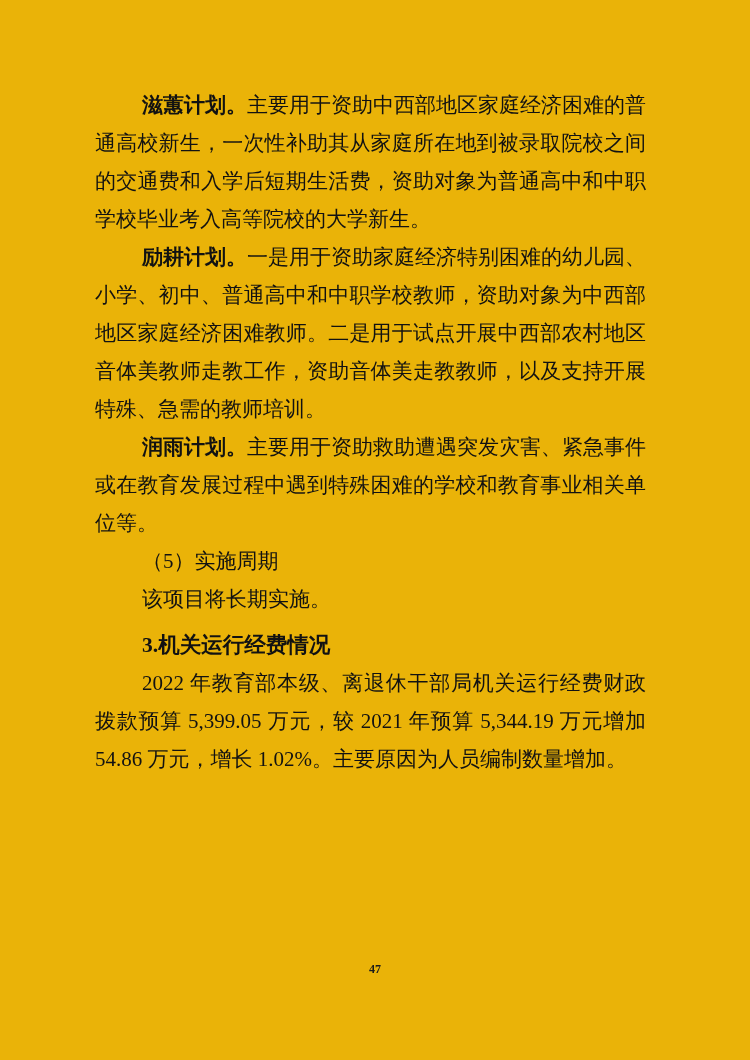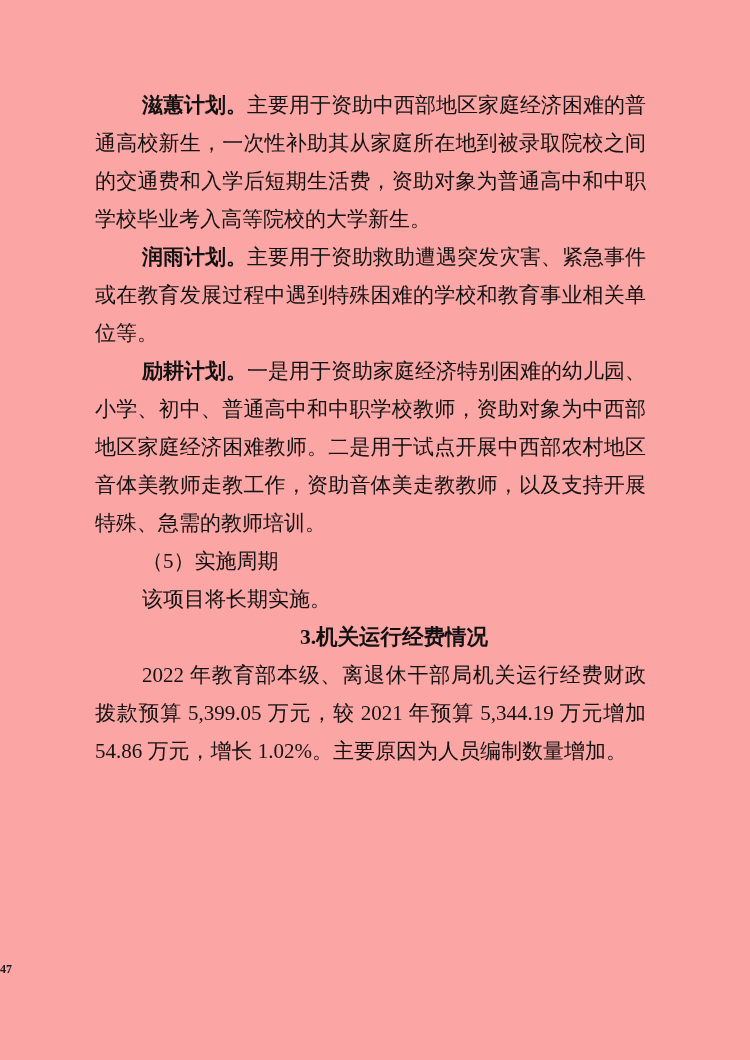--- a/index.html
+++ b/index.html
@@ -11,67 +11,68 @@
     width: 750px;
     height: 1060px;
     position: relative;
     font-family: "Liberation Serif", "DejaVu Serif", serif;
     color: #121212;
     overflow: hidden;
   }
   .page {
     position: absolute;
     inset: 0;
-    background: #fca5a5;
+    background: #eab308;
   }
   .content {
     position: absolute;
     left: 95px;
     top: 86px;
     width: 551px;
     font-size: 21px;
     line-height: 38px;
     text-align: justify;
     text-justify: inter-ideograph;
   }
   .content p {
     margin: 0;
     text-indent: 47px;
   }
   .content p.heading {
     font-weight: bold;
-    margin-top: 0;
+    margin-top: 8px;
     font-size: 21.5px;
-    text-align: center;
+    text-align: left;
   }
   .lead-bold {
     font-weight: bold;
   }
   .footer {
     position: absolute;
     top: 962px;
     left: 0;
     width: 100%;
+    text-align: center;
     font-size: 12px;
     font-weight: 700;
     color: #1a1a1a;
   }
 </style>
 </head>
 <body>
 
 <div class="page">
 
   <div class="content">
 
     <p><span class="lead-bold">滋蕙计划。</span><span>主要用于资助中西部地区家庭经济困难的普通高校新生，一次性补助其从家庭所在地到被录取院校之间的交通费和入学后短期生活费，资助对象为普通高中和中职学校毕业考入高等院校的大学新生。</span></p>
 
+    <p><span class="lead-bold">励耕计划。</span><span>一是用于资助家庭经济特别困难的幼儿园、小学、初中、普通高中和中职学校教师，资助对象为中西部地区家庭经济困难教师。二是用于试点开展中西部农村地区音体美教师走教工作，资助音体美走教教师，以及支持开展特殊、急需的教师培训。</span></p>
+
     <p><span class="lead-bold">润雨计划。</span><span>主要用于资助救助遭遇突发灾害、紧急事件或在教育发展过程中遇到特殊困难的学校和教育事业相关单位等。</span></p>
-
-    <p><span class="lead-bold">励耕计划。</span><span>一是用于资助家庭经济特别困难的幼儿园、小学、初中、普通高中和中职学校教师，资助对象为中西部地区家庭经济困难教师。二是用于试点开展中西部农村地区音体美教师走教工作，资助音体美走教教师，以及支持开展特殊、急需的教师培训。</span></p>
 
     <p>（5）实施周期</p>
 
     <p>该项目将长期实施。</p>
 
 
 
     <p class="heading">3.机关运行经费情况</p>
 
     <p>2022 年教育部本级、离退休干部局机关运行经费财政拨款预算 5,399.05 万元，较 2021 年预算 5,344.19 万元增加 54.86 万元，增长 1.02%。主要原因为人员编制数量增加。</p>

